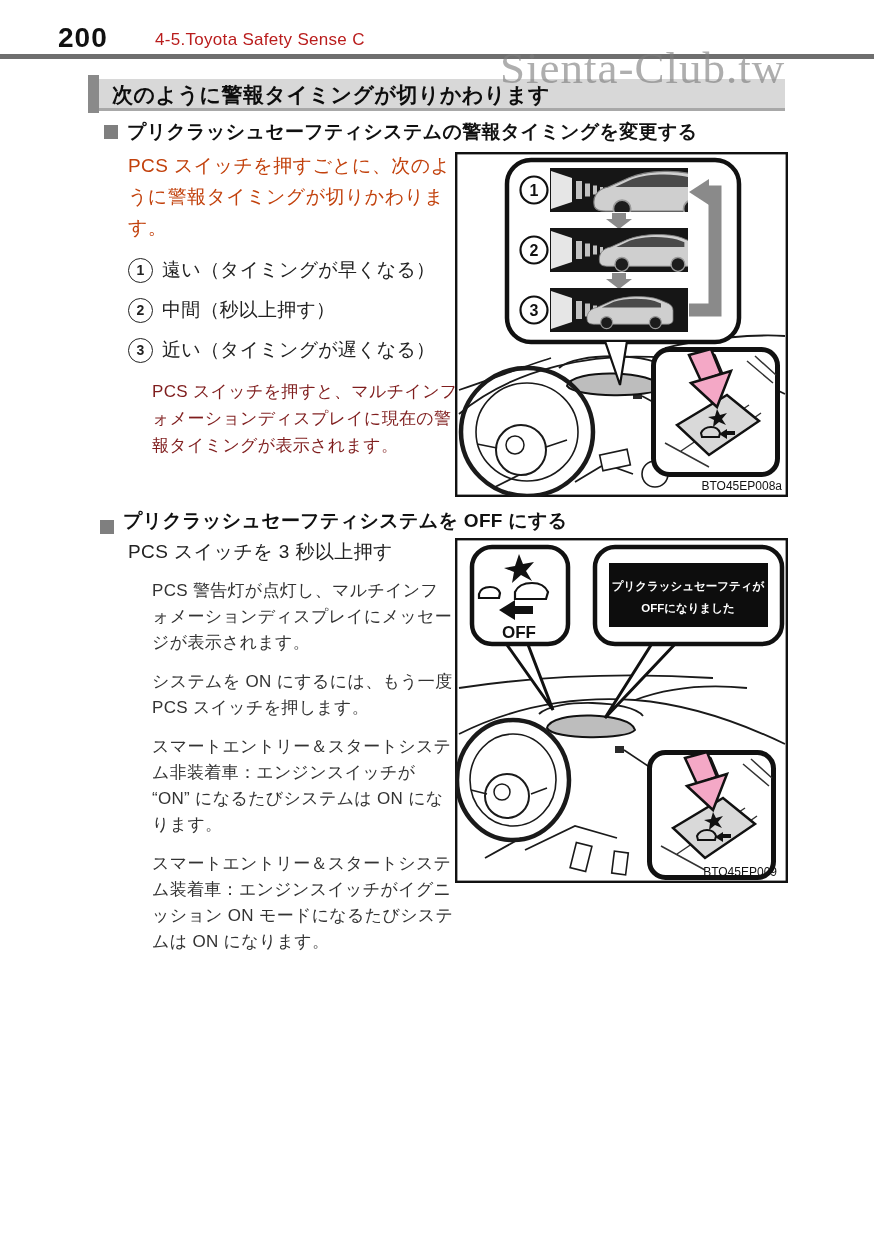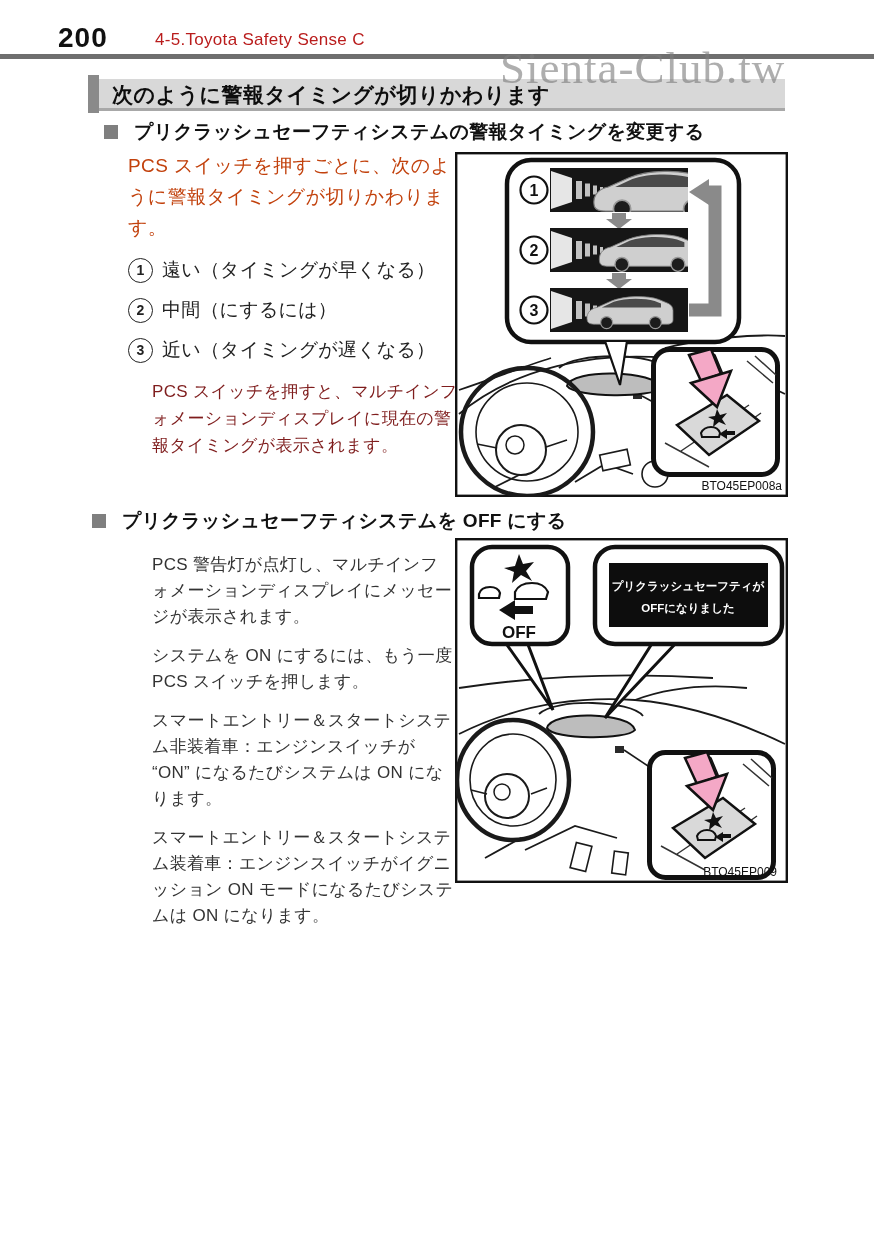--- a/index.html
+++ b/index.html
@@ -21,25 +21,25 @@
   
   .sec-accent{left:88px;top:75px;width:11px;height:38px;background:#8a8a8a;z-index:1;}
   .sec-bar{
     left:99px;top:79px;width:686px;height:29px;background:#d8d8d8;
     border-bottom:3px solid #a8a8a8;z-index:0;
   }
   .sec-title{
     left:112px;top:81px;font-size:21px;font-weight:bold;color:#0d0d0d;z-index:2;letter-spacing:0.5px;
   }
   
-  .sub-head{display:flex;align-items:center;gap:16px;}
+  .sub-head{display:flex;align-items:center;gap:9px;}
   .sub-head .sq{width:14px;height:14px;background:#7f7f7f;flex:0 0 auto;}
   .sub-head .txt{font-size:19px;font-weight:bold;color:#111;letter-spacing:0.3px;}
   .sub1{left:104px;top:119px;}
-  .sub2{left:92px;top:508px;}
+  .sub2{left:100px;top:508px;align-items:flex-end;}
   
   .col1{left:128px;top:150px;width:332px;}
   .para{font-size:19px;line-height:31px;color:#c2410c;letter-spacing:0.4px;}
   .options{margin-top:10px;}
   .opt{display:flex;align-items:center;gap:9px;margin-top:14px;}
   .badge{
     width:23px;height:23px;border:1.7px solid #222;border-radius:50%;
     display:inline-flex;align-items:center;justify-content:center;
     font-size:14px;font-weight:bold;color:#222;flex:0 0 auto;background:#fff;
   }
@@ -74,21 +74,21 @@
 
 <div class="abs col1">
   <div class="para">PCS スイッチを押すごとに、次のように警報タイミングが切りかわります。</div>
   <div class="options">
     <div class="opt">
       <span class="badge">1</span>
       <span class="lbl">遠い（タイミングが早くなる）</span>
     </div>
     <div class="opt">
       <span class="badge">2</span>
-      <span class="lbl">中間（にするには）</span>
+      <span class="lbl">中間（秒以上押す）</span>
     </div>
     <div class="opt">
       <span class="badge">3</span>
       <span class="lbl">近い（タイミングが遅くなる）</span>
     </div>
   </div>
   <div class="note">PCS スイッチを押すと、マルチインフォメーションディスプレイに現在の警報タイミングが表示されます。</div>
 </div>
 
 <svg class="abs fig1" width="333" height="345" viewBox="0 0 333 345">
@@ -215,20 +215,21 @@
   <use href="#pcs-inset" transform="translate(196,195)"></use>
   <text class="figcode" x="327" y="338" text-anchor="end">BTO45EP008a</text>
 </svg>
 
 <div class="abs sub-head sub2">
   <span class="sq"></span>
   <span class="txt">プリクラッシュセーフティシステムを OFF にする</span>
 </div>
 
 <div class="abs col2">
+  <div class="instruction">PCS スイッチを 3 秒以上押す</div>
   <div class="notes2">
     <p>PCS 警告灯が点灯し、マルチインフォメーションディスプレイにメッセージが表示されます。</p>
     <p>システムを ON にするには、もう一度 PCS スイッチを押します。</p>
     <p>スマートエントリー＆スタートシステム非装着車：エンジンスイッチが “ON” になるたびシステムは ON になります。</p>
     <p>スマートエントリー＆スタートシステム装着車：エンジンスイッチがイグニッション ON モードになるたびシステムは ON になります。</p>
   </div>
 </div>
 
 <svg class="abs fig2" width="333" height="345" viewBox="0 0 333 345">
   <rect x="1.2" y="1.2" width="330.6" height="342.6" fill="#fff" stroke="#111" stroke-width="2.4"></rect>

